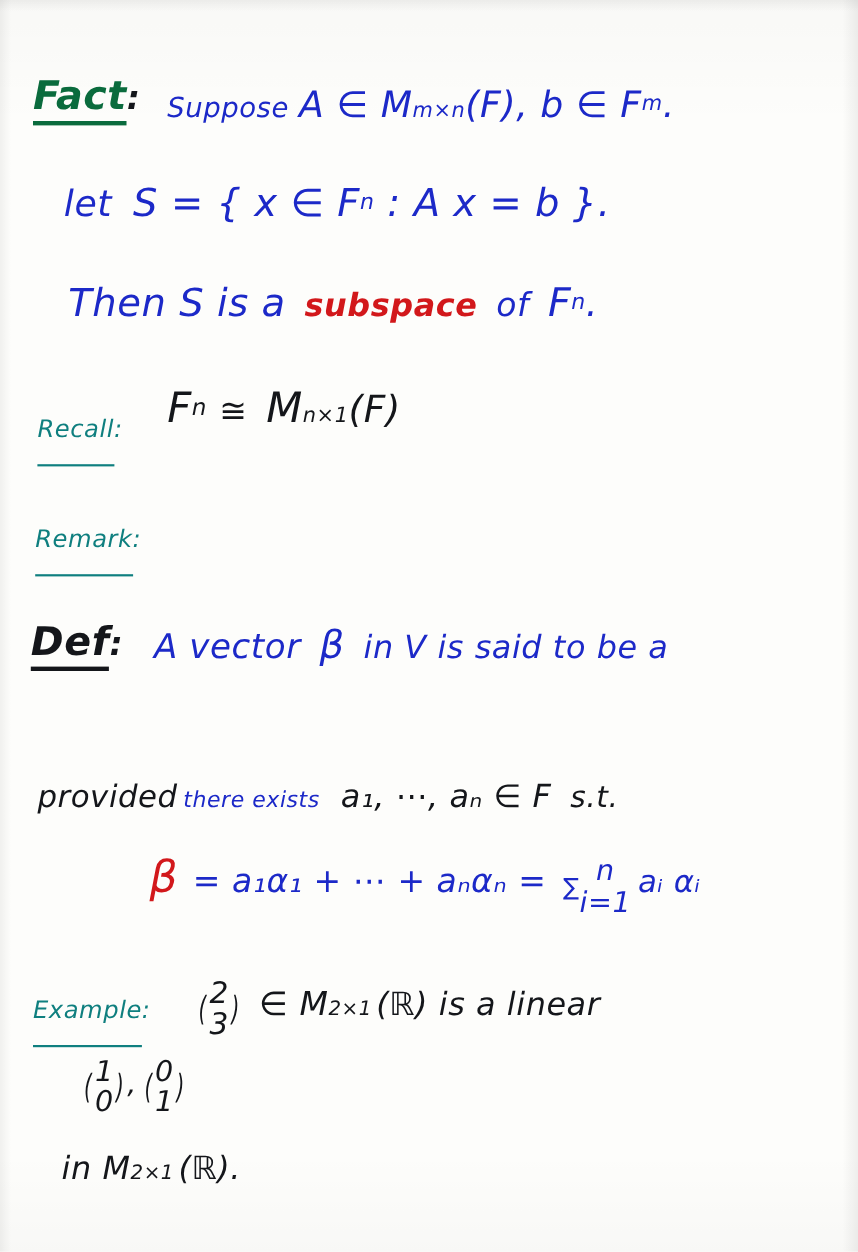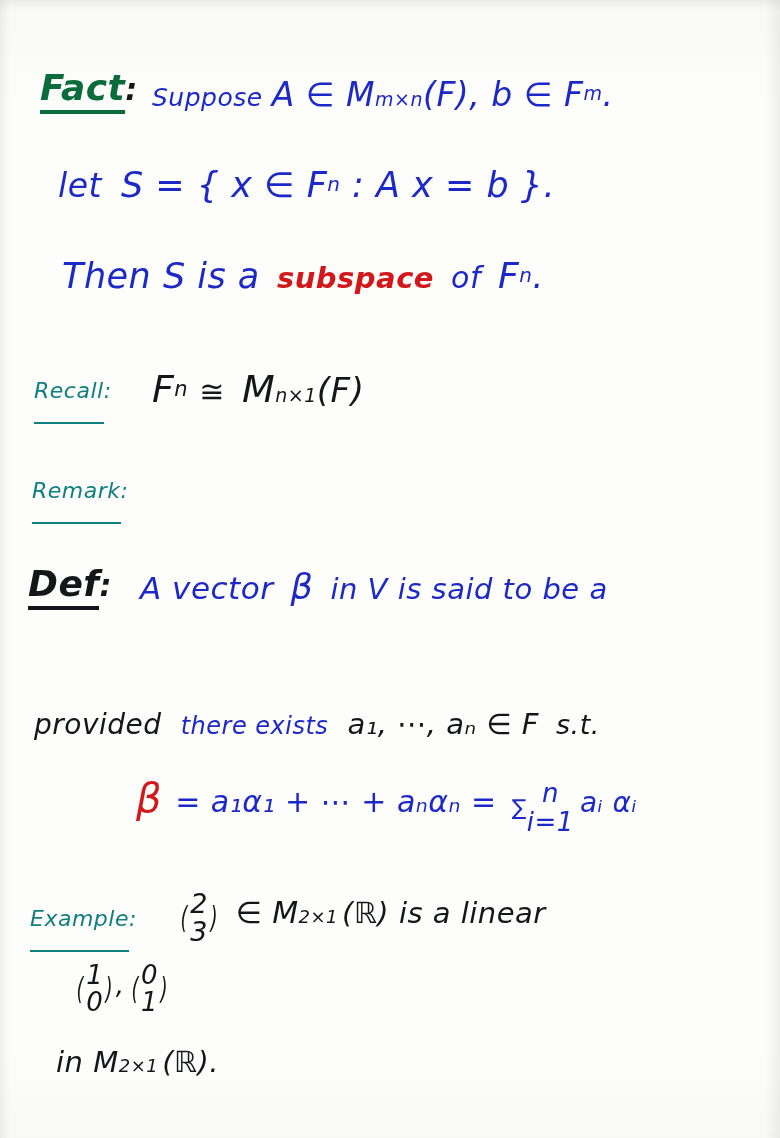--- a/index.html
+++ b/index.html
@@ -103,21 +103,21 @@
   }
 </style>
 </head>
 <body>
 
 <div class="page">
   <div class="paper-edge-left"></div>
   <div class="paper-edge-right"></div>
   <div class="paper-edge-top"></div>
 
-  <div class="ln" style="left:40px; top:70px;">
+  <div class="ln" style="left:30px; top:70px;">
     <span class="hand heavy c-green underline-green" style="font-size:36px;">Fact</span><span class="hand heavy c-black" style="font-size:30px;">:</span>
   </div>
 
   <div class="ln" style="left:152px; top:78px;">
     <span class="hand c-blue" style="font-size:25px;">Suppose</span>
     <span class="hand c-blue" style="font-size:33px; margin-left:4px;">A ∈ M</span><span class="hand c-blue" style="font-size:19px;">m×n</span><span class="hand c-blue" style="font-size:33px;">(F),  b ∈ F</span><span class="hand c-blue" style="font-size:19px; vertical-align:super;">m</span><span class="hand c-blue" style="font-size:33px;">.</span>
   </div>
 
   <div class="ln" style="left:58px; top:168px;">
     <span class="hand c-blue" style="font-size:33px;">let</span>
@@ -127,21 +127,21 @@
   <div class="ln" style="left:62px; top:258px;">
     <span class="hand c-blue" style="font-size:35px;">Then   S  is  a</span>
     <span class="hand heavy c-red" style="font-size:29px; margin-left:12px;">subspace</span>
     <span class="hand c-blue" style="font-size:30px; margin-left:12px;">of</span>
     <span class="hand c-blue" style="font-size:36px; margin-left:12px;">F</span><span class="hand c-blue" style="font-size:20px; vertical-align:super;">n</span><span class="hand c-blue" style="font-size:34px;">.</span>
   </div>
 
   <div class="ln" style="left:34px; top:380px;">
     <span class="hand c-teal underline-teal" style="font-size:22px;">Recall</span><span class="hand c-teal" style="font-size:22px;">:</span>
   </div>
-  <div class="ln" style="left:152px; top:370px;">
+  <div class="ln" style="left:152px; top:352px;">
     <span class="hand c-black" style="font-size:38px;">F</span><span class="hand c-black" style="font-size:21px; vertical-align:super;">n</span>
     <span class="hand c-black" style="font-size:30px; margin-left:6px;">≅</span>
     <span class="hand c-black" style="font-size:38px; margin-left:12px;">M</span><span class="hand c-black" style="font-size:19px;">n×1</span><span class="hand c-black" style="font-size:34px;">(F)</span>
   </div>
 
   <div class="ln" style="left:32px; top:480px;">
     <span class="hand c-teal underline-teal" style="font-size:22px;">Remark</span><span class="hand c-teal" style="font-size:22px;">:</span>
   </div>
 
   <div class="ln" style="left:28px; top:566px;">
@@ -150,21 +150,21 @@
 
   <div class="ln" style="left:140px; top:570px;">
     <span class="hand c-blue" style="font-size:31px;">A vector</span>
     <span class="hand c-blue" style="font-size:35px; margin-left:12px;">β</span>
     <span class="hand c-blue" style="font-size:29px; margin-left:12px;margin-top:38px;">in V  is  said  to  be  a</span>
   </div>
 
 
   <div class="ln" style="left:34px; top:710px;">
     <span class="hand c-black" style="font-size:28px;">provided</span>
-    <span class="hand c-blue" style="font-size:24px; margin-left:14px;">there exists</span>
+    <span class="hand c-blue" style="font-size:20px; ">there exists</span>
     <span class="hand c-black" style="font-size:29px; margin-left:14px;">a₁, ⋯, aₙ ∈ F</span>
     <span class="hand c-black" style="font-size:27px; margin-left:12px;">s.t.</span>
   </div>
 
   <div class="ln" style="left:136px; top:778px;">
     <span class="hand c-red" style="font-size:40px;">β</span>
     <span class="hand c-blue" style="font-size:30px; margin-left:8px;">= a₁α₁ + ⋯ + aₙαₙ =</span>
     <span class="hand c-blue sum" style="margin-left:10px;">∑</span><span class="hand c-blue sum-lim">
         <span style="font-size:26px;">n</span>
         <span style="font-size:26px;">i=1</span>

